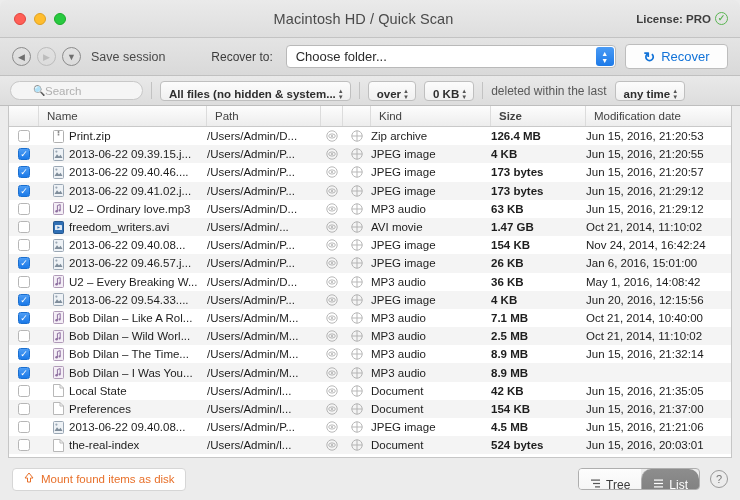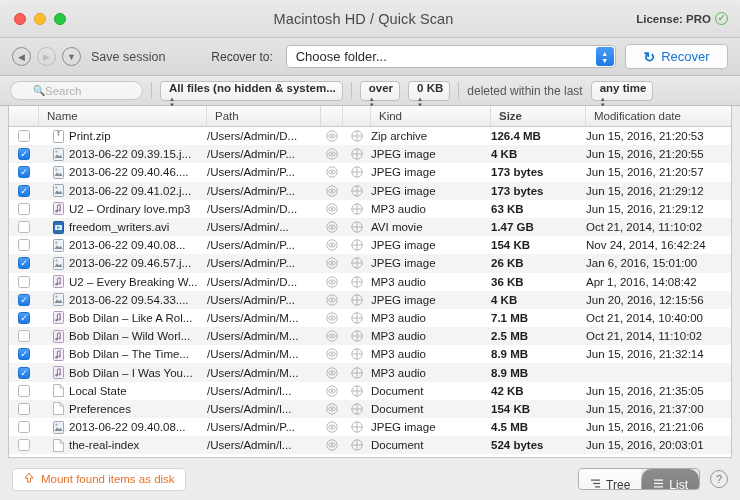--- a/index.html
+++ b/index.html
@@ -98,22 +98,22 @@
     position: relative;
   }
   .search-field .mag {
     position: absolute; left: 22px; font-size: 10px; color: #a8a8a8;
   }
   .search-field .ph { font-size: 11.5px; color: #b0b0b0; padding-left: 14px; }
   .sep { width: 1px; height: 17px; background: #c2c2c2; }
   .popup {
     height: 20px; background: linear-gradient(#fcfcfc,#f0f0f0);
     border: 1px solid #bfbfbf; border-radius: 4px;
-    display: flex; align-items: flex-start; gap: 2px; padding: 0 6px 0 8px;
-    font-size: 11.5px; font-weight: bold; color: #2e2e2e; flex-direction: column;
+    display: flex; align-items: flex-end; gap: 2px; padding: 0 6px 0 8px;
+    font-size: 11.5px; font-weight: bold; color: #2e2e2e;
   }
   .arrows { display: flex; flex-direction: column; font-size: 6px; line-height: 6px; color: #555; }
   .plain-label { font-size: 12px; color: #585858; }
 
   
   .table-wrap {
     flex: 1; background: #fff; margin: 0 8px;
     border: 1px solid #c6c6c6; border-top: none;
     display: flex; flex-direction: column; overflow: hidden;
   }
@@ -548,21 +548,21 @@
             </svg>
           </div>
           <div class="c-tgt">
             <svg class="tgt" viewBox="0 0 12 12">
               <circle cx="6" cy="6" r="5.2" fill="none" stroke="#8d8d8d" stroke-width="1"></circle>
               <path d="M6 0.6 V11.4 M0.6 6 H11.4" stroke="#8d8d8d" stroke-width="1"></path>
             </svg>
           </div>
           <div class="c-kind">MP3 audio</div>
           <div class="c-size">36 KB</div>
-          <div class="c-date">Apr 1, 2016, 14:08:42</div>
+          <div class="c-date">May 1, 2016, 14:08:42</div>
         </div>
         <div class="row alt">
           <div class="c-check">
             <div class="cb on">✓</div>
           </div>
           <div class="c-name">
             <span>
               <svg class="ficon" viewBox="0 0 11 13">
                 <rect x="0.5" y="0.5" width="10" height="12" rx="1" fill="#eef2f6" stroke="#9aa7b4"></rect>
                 <path d="M1.5 10 L4 6.2 L6 8.6 L7.6 6.8 L9.5 10 Z" fill="#7f8d9b"></path>

